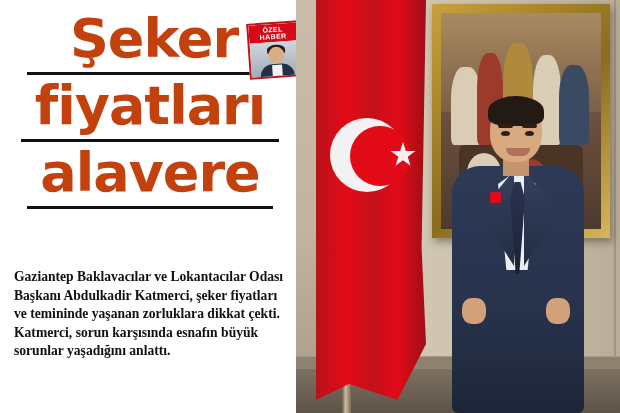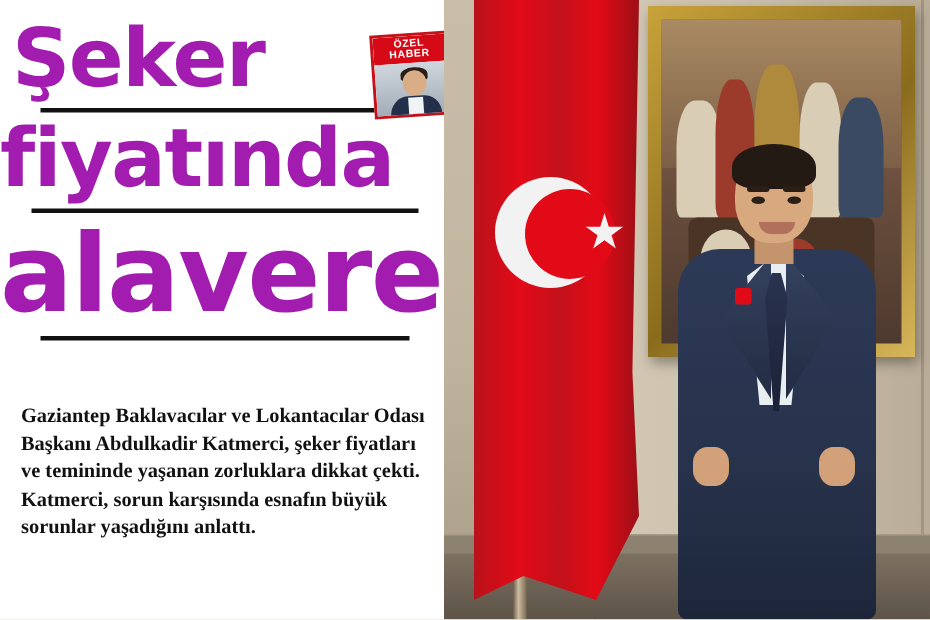--- a/index.html
+++ b/index.html
@@ -187,28 +187,28 @@
     left: 0; top: 0; width: 300px; height: 413px;
     background: #ffffff;
   }
   .headline {
     position: absolute;
     left: 0; top: 12px; width: 300px;
   }
   .headline .line {
     font-family: "DejaVu Sans", sans-serif;
     font-weight: bold;
-    color: #a21caf;
+    color: #c2410c;
     letter-spacing: -1px;
-    text-align: left;
+    text-align: center;
     line-height: 1.0;
   }
   .headline .line1 { font-size: 54px; padding-left: 8px; }
   .headline .line2 { font-size: 54px; margin-top: 4px; }
-  .headline .line3 { font-size: 72px; margin-top: 4px; }
+  .headline .line3 { font-size: 54px; margin-top: 4px; }
   .hl-rule {
     width: 246px; height: 3px; background: #111;
     margin: 6px auto 0 auto;
   }
   .hl-rule.short { width: 258px; }
 
   .ozel-badge {
     position: absolute;
     left: 248px; top: 22px;
     width: 52px; height: 56px;
@@ -269,21 +269,21 @@
 </head>
 <body>
 
 <div id="page">
 
   <div class="left">
 
     <div class="headline">
       <div class="line line1">Şeker</div>
       <div class="hl-rule"></div>
-      <div class="line line2">fiyatında</div>
+      <div class="line line2">fiyatları</div>
       <div class="hl-rule short"></div>
       <div class="line line3">alavere</div>
       <div class="hl-rule"></div>
     </div>
 
     <div class="ozel-badge">
       <div class="ozel-top">ÖZEL HABER</div>
       <div class="ozel-photo">
         <div class="ozel-hair"></div>
         <div class="ozel-head"></div>

